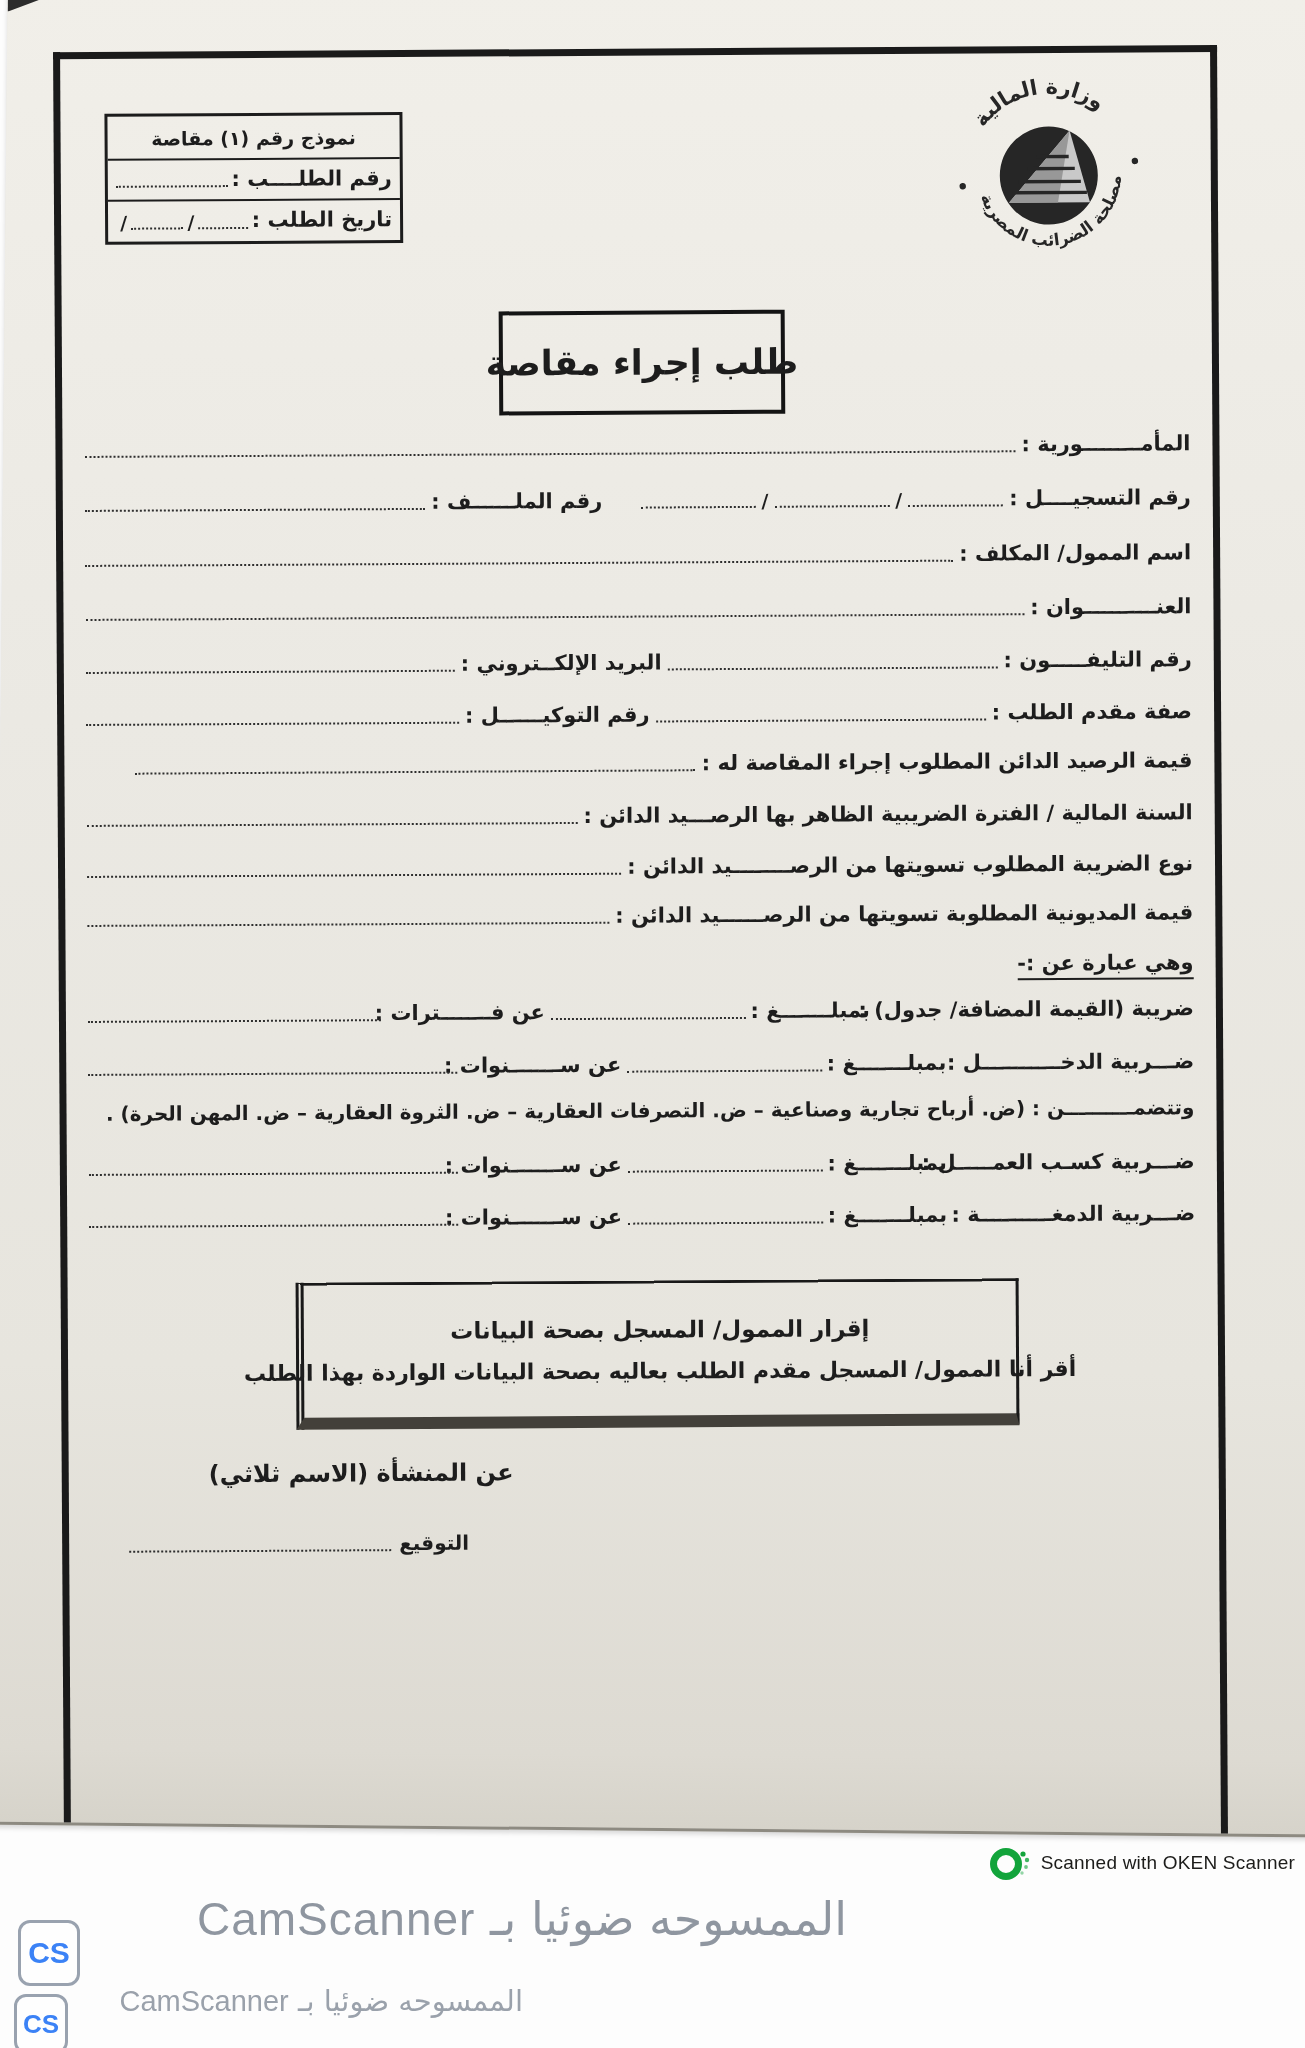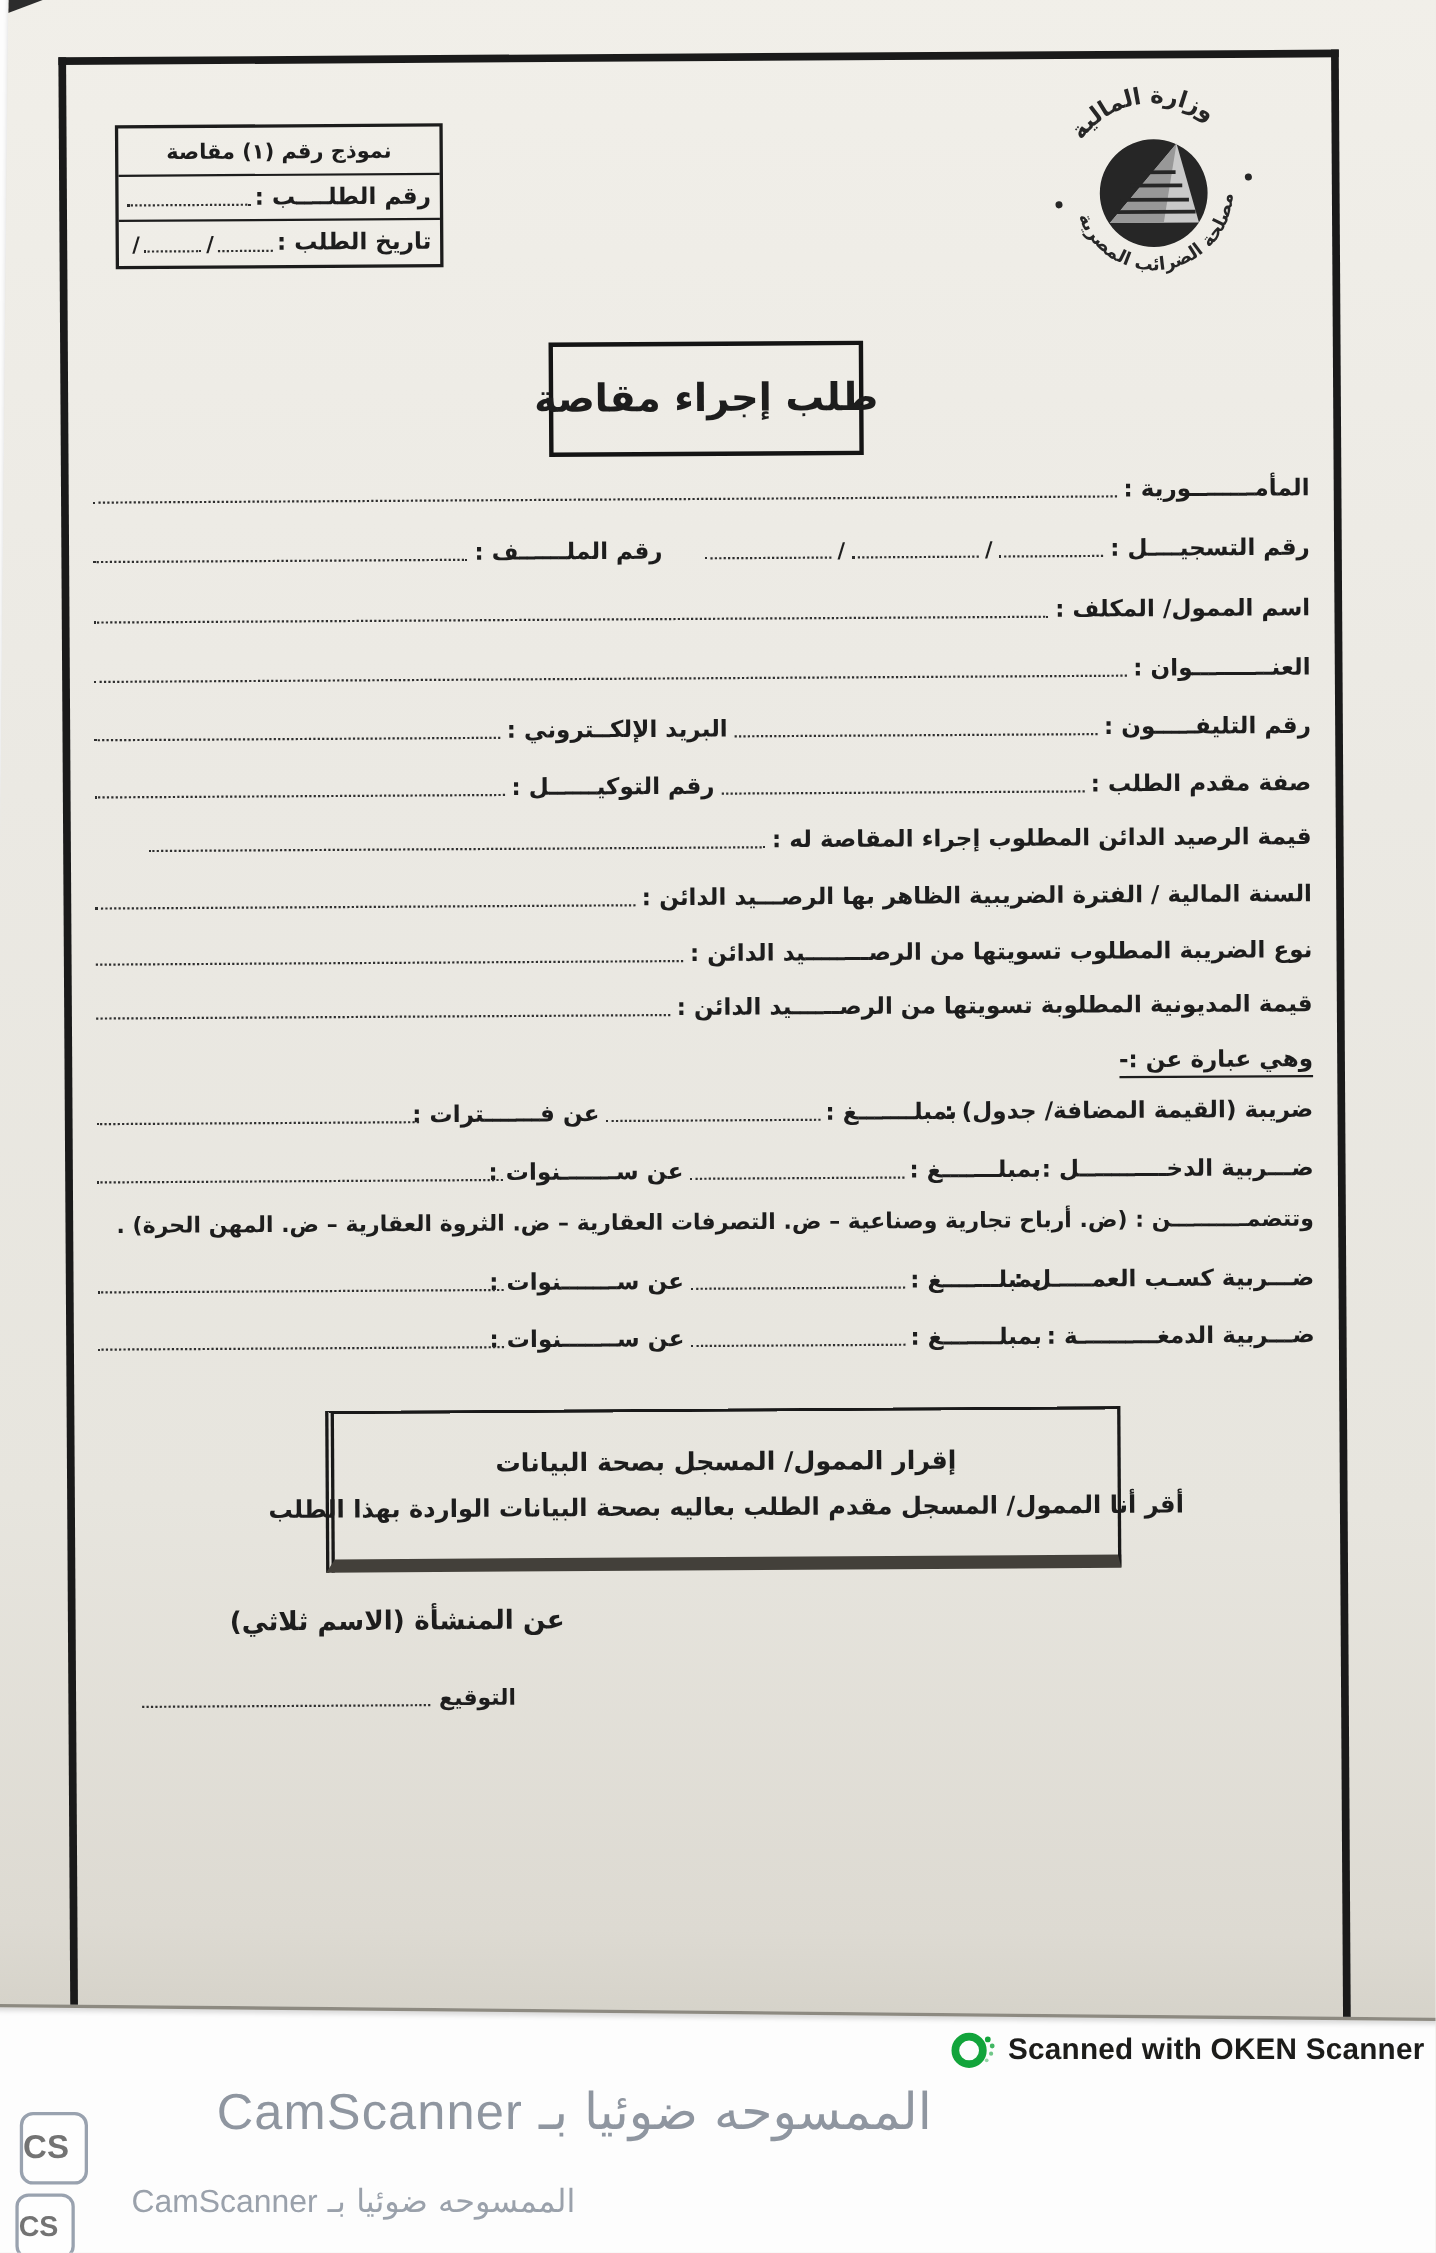--- a/index.html
+++ b/index.html
@@ -89,34 +89,34 @@
     position:absolute;left:60px;top:1474px;width:340px;
     display:flex;align-items:flex-end;direction:rtl;column-gap:8px;
   }
   .sig-row .lab{font-size:20px;}
   
   .oken{
     position:absolute;right:10px;top:1842px;
     display:flex;align-items:center;column-gap:10px;
     font-family:"Liberation Sans","DejaVu Sans",sans-serif;
   }
-  .oken-text{font-size:27px;font-weight:bold;color:#1c1c1a;letter-spacing:.2px;}
+  .oken-text{font-size:19px;font-weight:normal;color:#1c1c1a;letter-spacing:.2px;}
   .wm1{
     position:absolute;right:458px;top:1892px;direction:rtl;white-space:nowrap;
     color:#8f96a0;font-size:46px;letter-spacing:1px;
   }
   .wm1 .en{font-family:"Liberation Sans","DejaVu Sans",sans-serif;color:#8f96a0;}
   .wm2{
     position:absolute;right:782px;top:1984px;direction:rtl;white-space:nowrap;
     color:#9aa1ab;font-size:29px;
   }
   .wm2 .en{font-family:"Liberation Sans","DejaVu Sans",sans-serif;}
   .cs-badge{
-    position:absolute;border:3.5px solid #99a2af;color:#737373;
-    border-radius:12px;display:flex;align-items:center;
+    position:absolute;border:3.5px solid #99a2af;color:#3b82f6;
+    border-radius:12px;display:flex;align-items:center;justify-content:center;
     font-family:"Liberation Sans","DejaVu Sans",sans-serif;font-weight:bold;
     background:rgba(255,255,255,.6);
   }
   .cs1{left:18px;top:1920px;width:56px;height:60px;font-size:30px;}
   .cs2{left:14px;top:1994px;width:48px;height:54px;font-size:26px;}
 </style>
 </head>
 <body>
 
 <div class="page">

